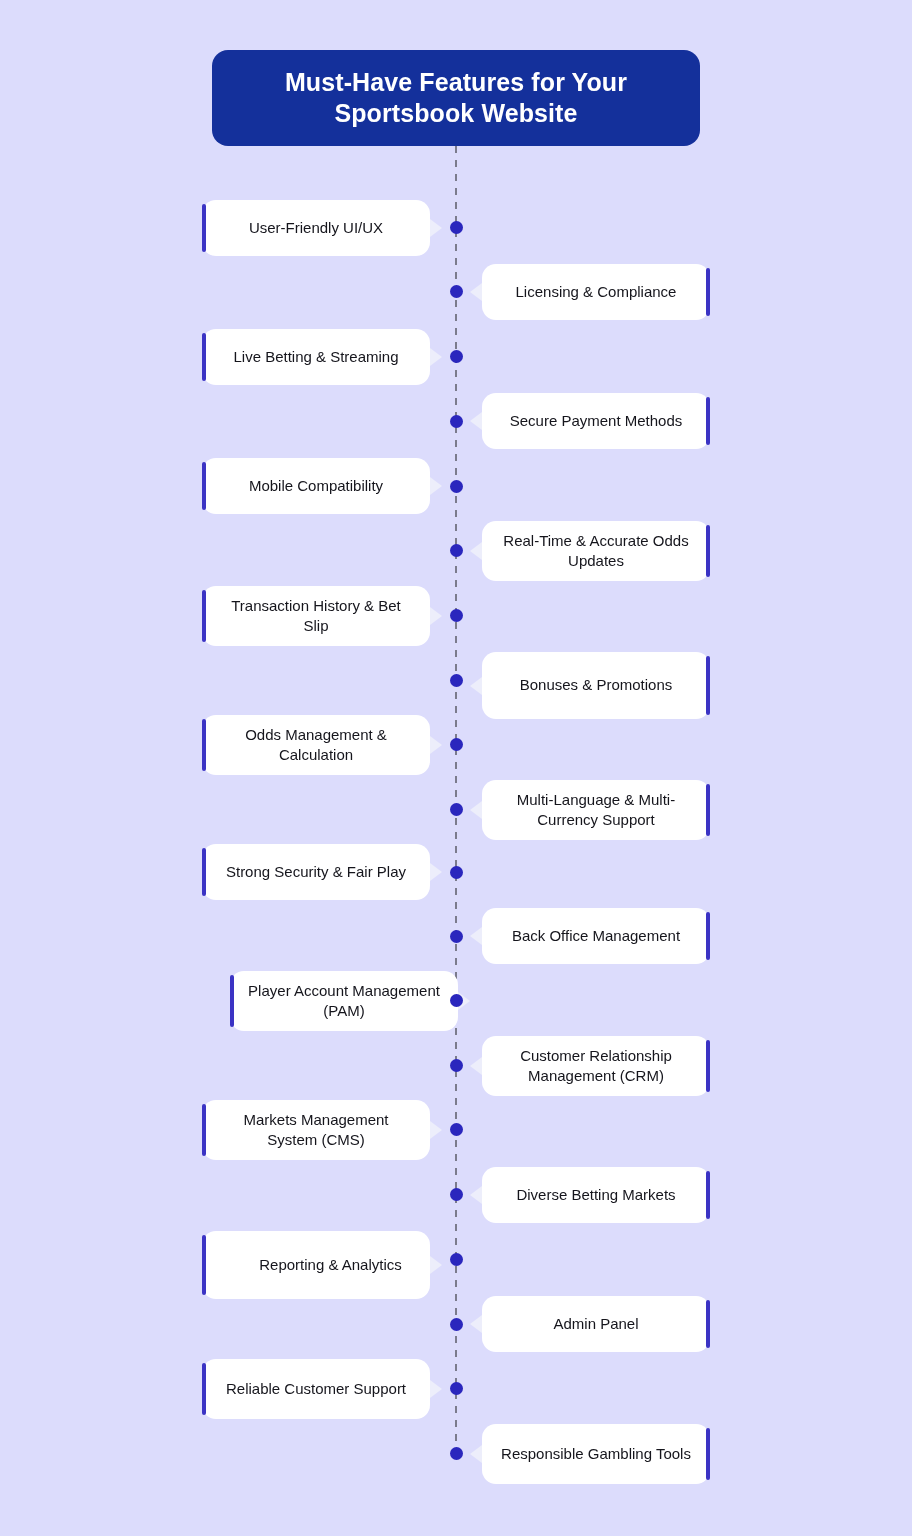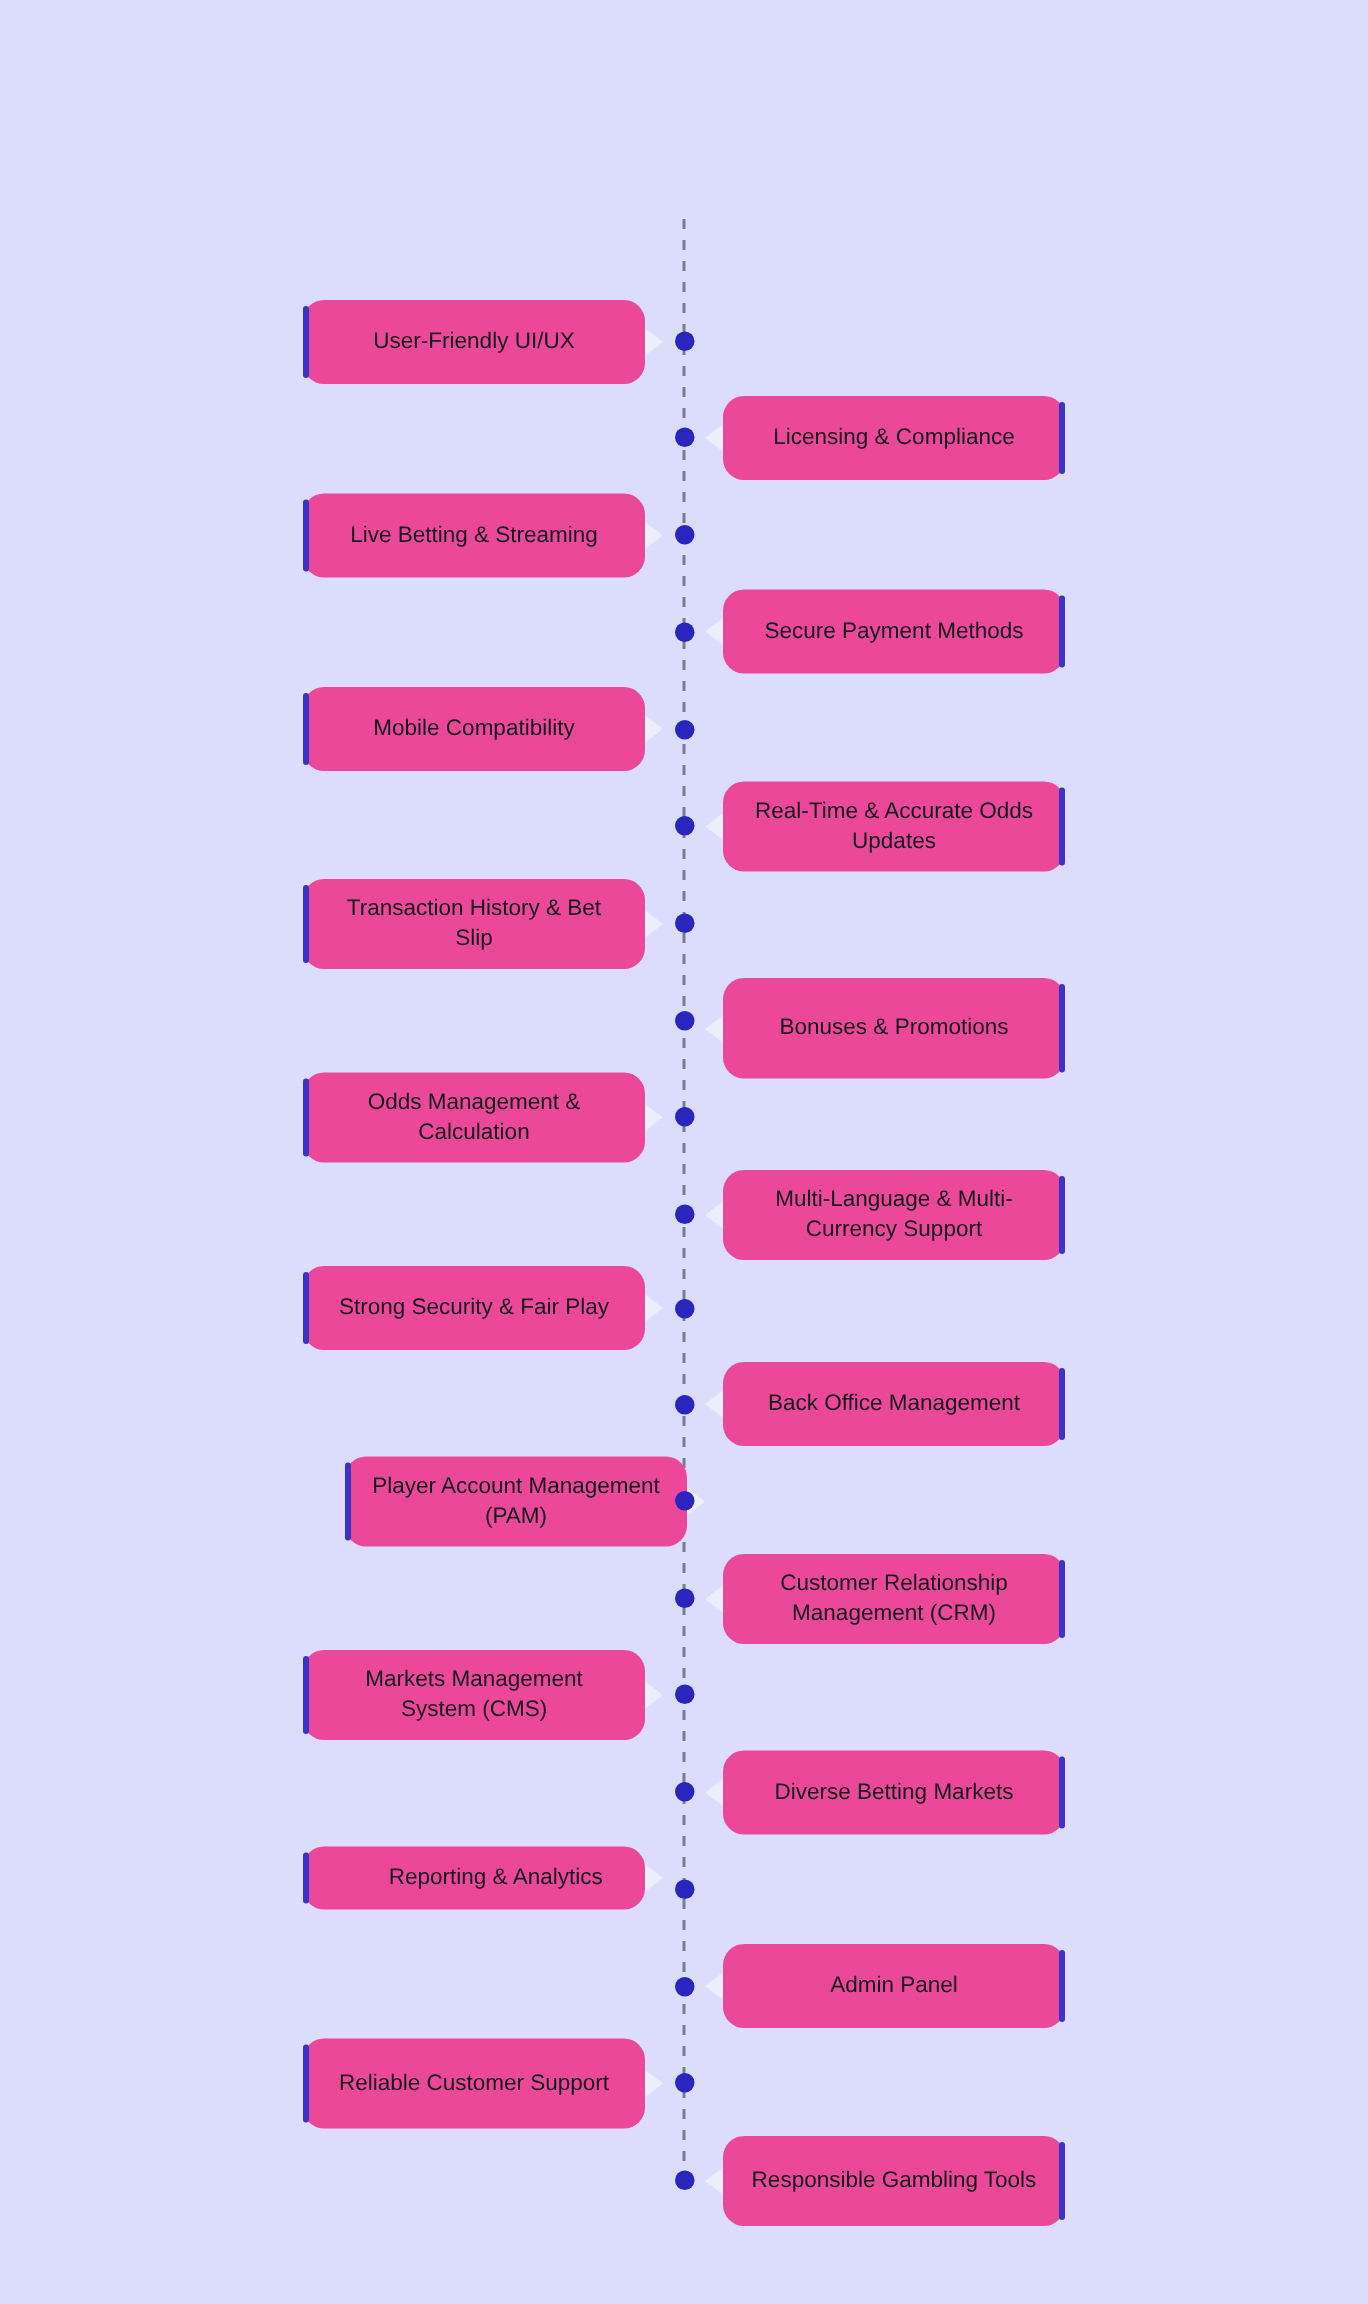--- a/index.html
+++ b/index.html
@@ -65,21 +65,21 @@
     border-radius: 50%;
     background: #2a26bd;
     left: 449.5px;
     margin-top: -6.5px;
   }
 
   
   .card {
     position: absolute;
     width: 228px;
-    background: #ec4899;
+    background: #ffffff;
     border-radius: 14px;
     box-sizing: border-box;
     display: flex;
     align-items: center;
     justify-content: center;
     text-align: center;
     padding: 8px 16px;
   }
   .card-label {
     font-size: 15px;
@@ -122,20 +122,23 @@
   }
 
   .card.left  { left: 202px; }
   .card.right { left: 482px; }
 </style>
 </head>
 <body>
 
 <div id="infographic">
 
+  <div class="title-banner">
+    <div class="title-banner-text">Must-Have Features for Your Sportsbook Website</div>
+  </div>
 
   <div class="spine"></div>
 
   <div id="timeline-items">
       <div class="card left" style="top: 200px; height: 56px;">
         <span class="card-label">User-Friendly UI/UX</span>
       </div>
       <div class="dot" style="top: 227px;"></div>
       <div class="card right" style="top: 264px; height: 56px;">
         <span class="card-label">Licensing &amp; Compliance</span>
@@ -190,21 +193,21 @@
       </div>
       <div class="dot" style="top: 1065px;"></div>
       <div class="card left" style="top: 1100px; height: 60px;">
         <span class="card-label">Markets Management System (CMS)</span>
       </div>
       <div class="dot" style="top: 1129px;"></div>
       <div class="card right" style="top: 1167px; height: 56px;">
         <span class="card-label">Diverse Betting Markets</span>
       </div>
       <div class="dot" style="top: 1194px;"></div>
-      <div class="card left" style="top: 1231px; height: 42px; padding-left: 45px;">
+      <div class="card left" style="top: 1231px; height: 68px; padding-left: 45px;">
         <span class="card-label">Reporting &amp; Analytics</span>
       </div>
       <div class="dot" style="top: 1259px;"></div>
       <div class="card right" style="top: 1296px; height: 56px;">
         <span class="card-label">Admin Panel</span>
       </div>
       <div class="dot" style="top: 1324px;"></div>
       <div class="card left" style="top: 1359px; height: 60px;">
         <span class="card-label">Reliable Customer Support</span>
       </div>

